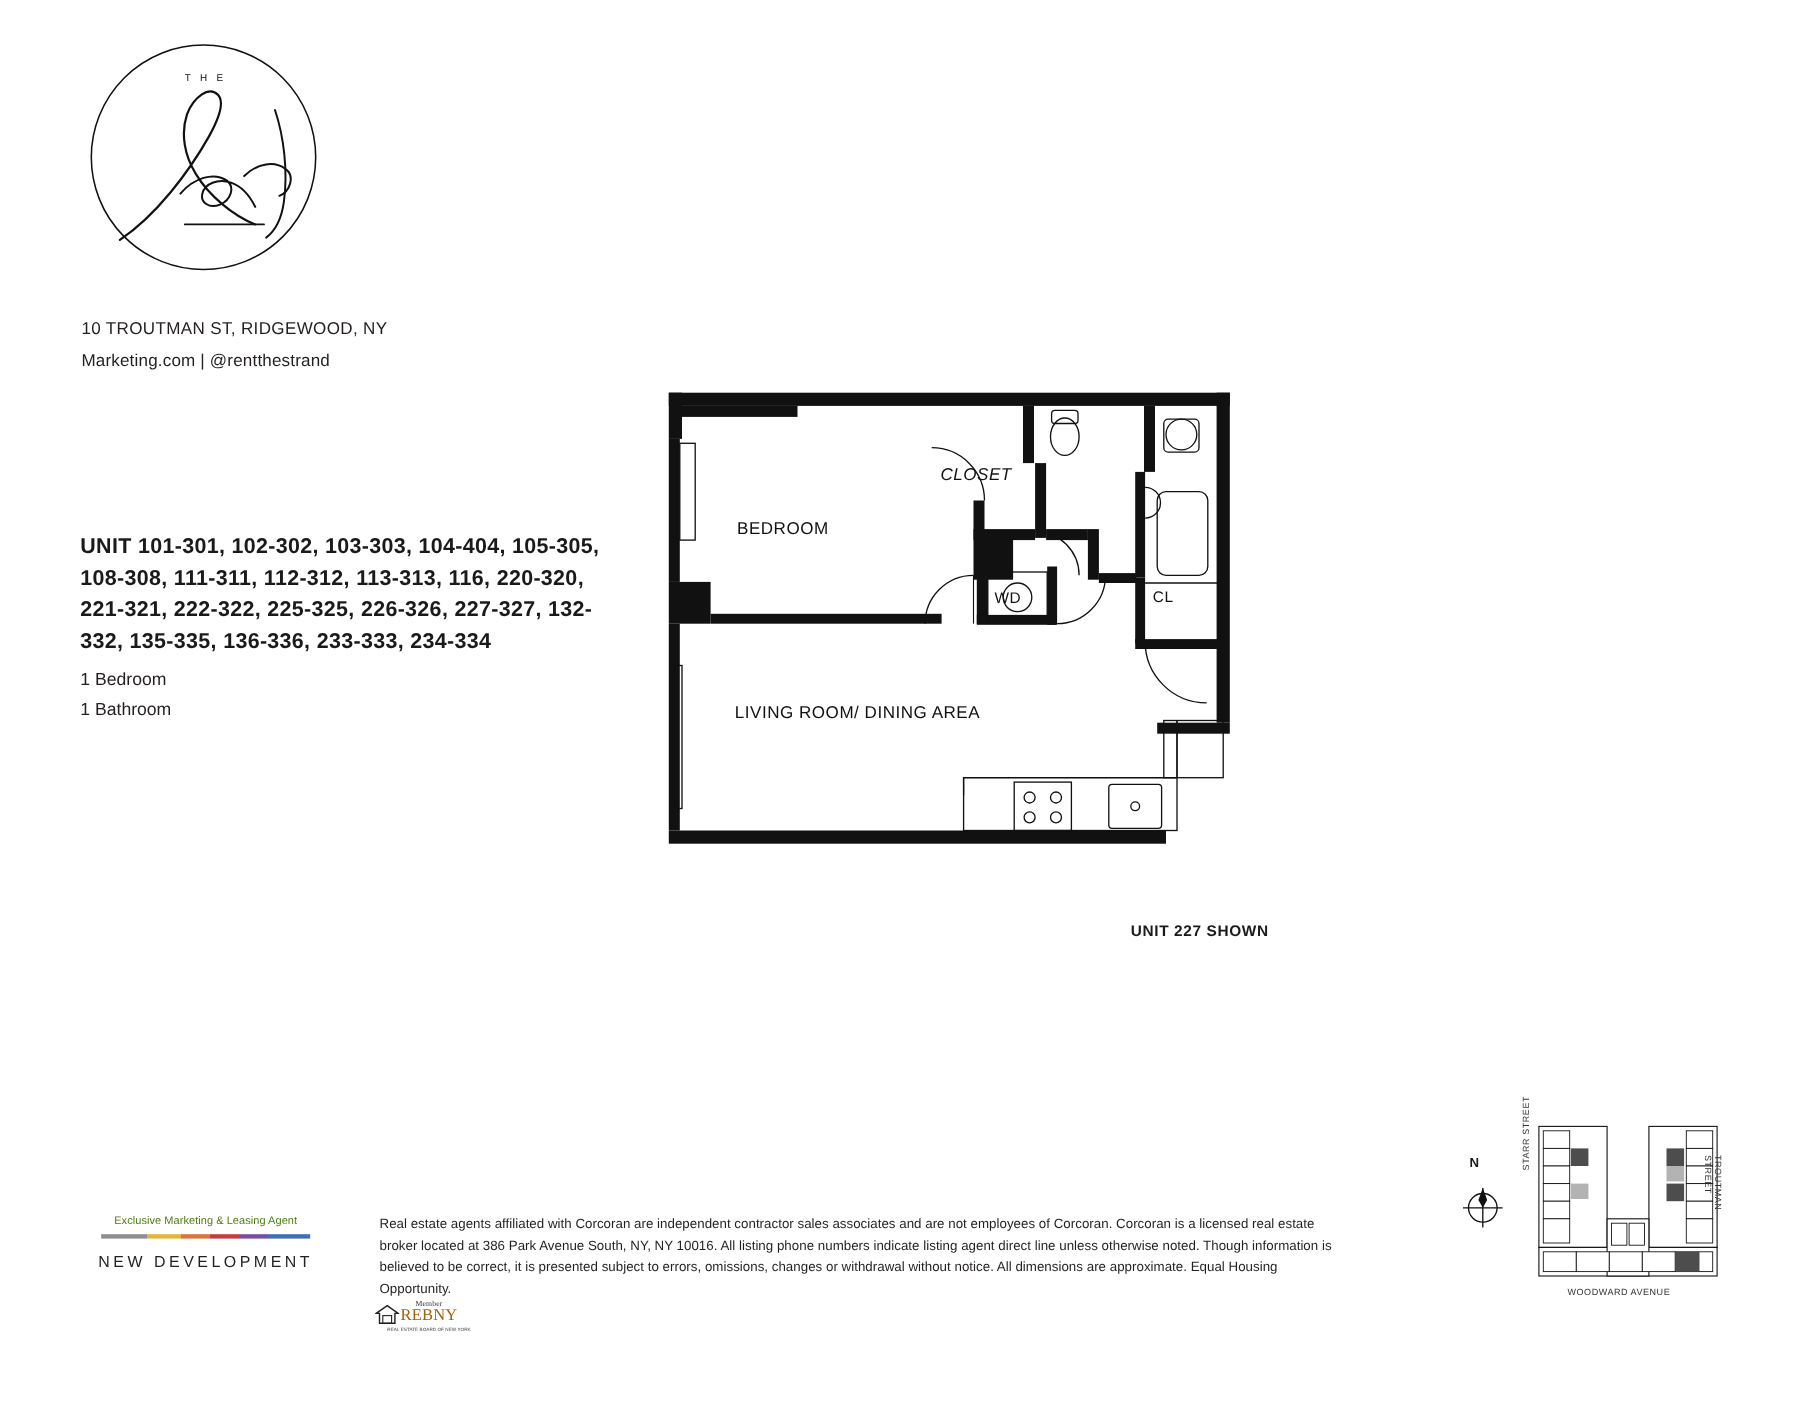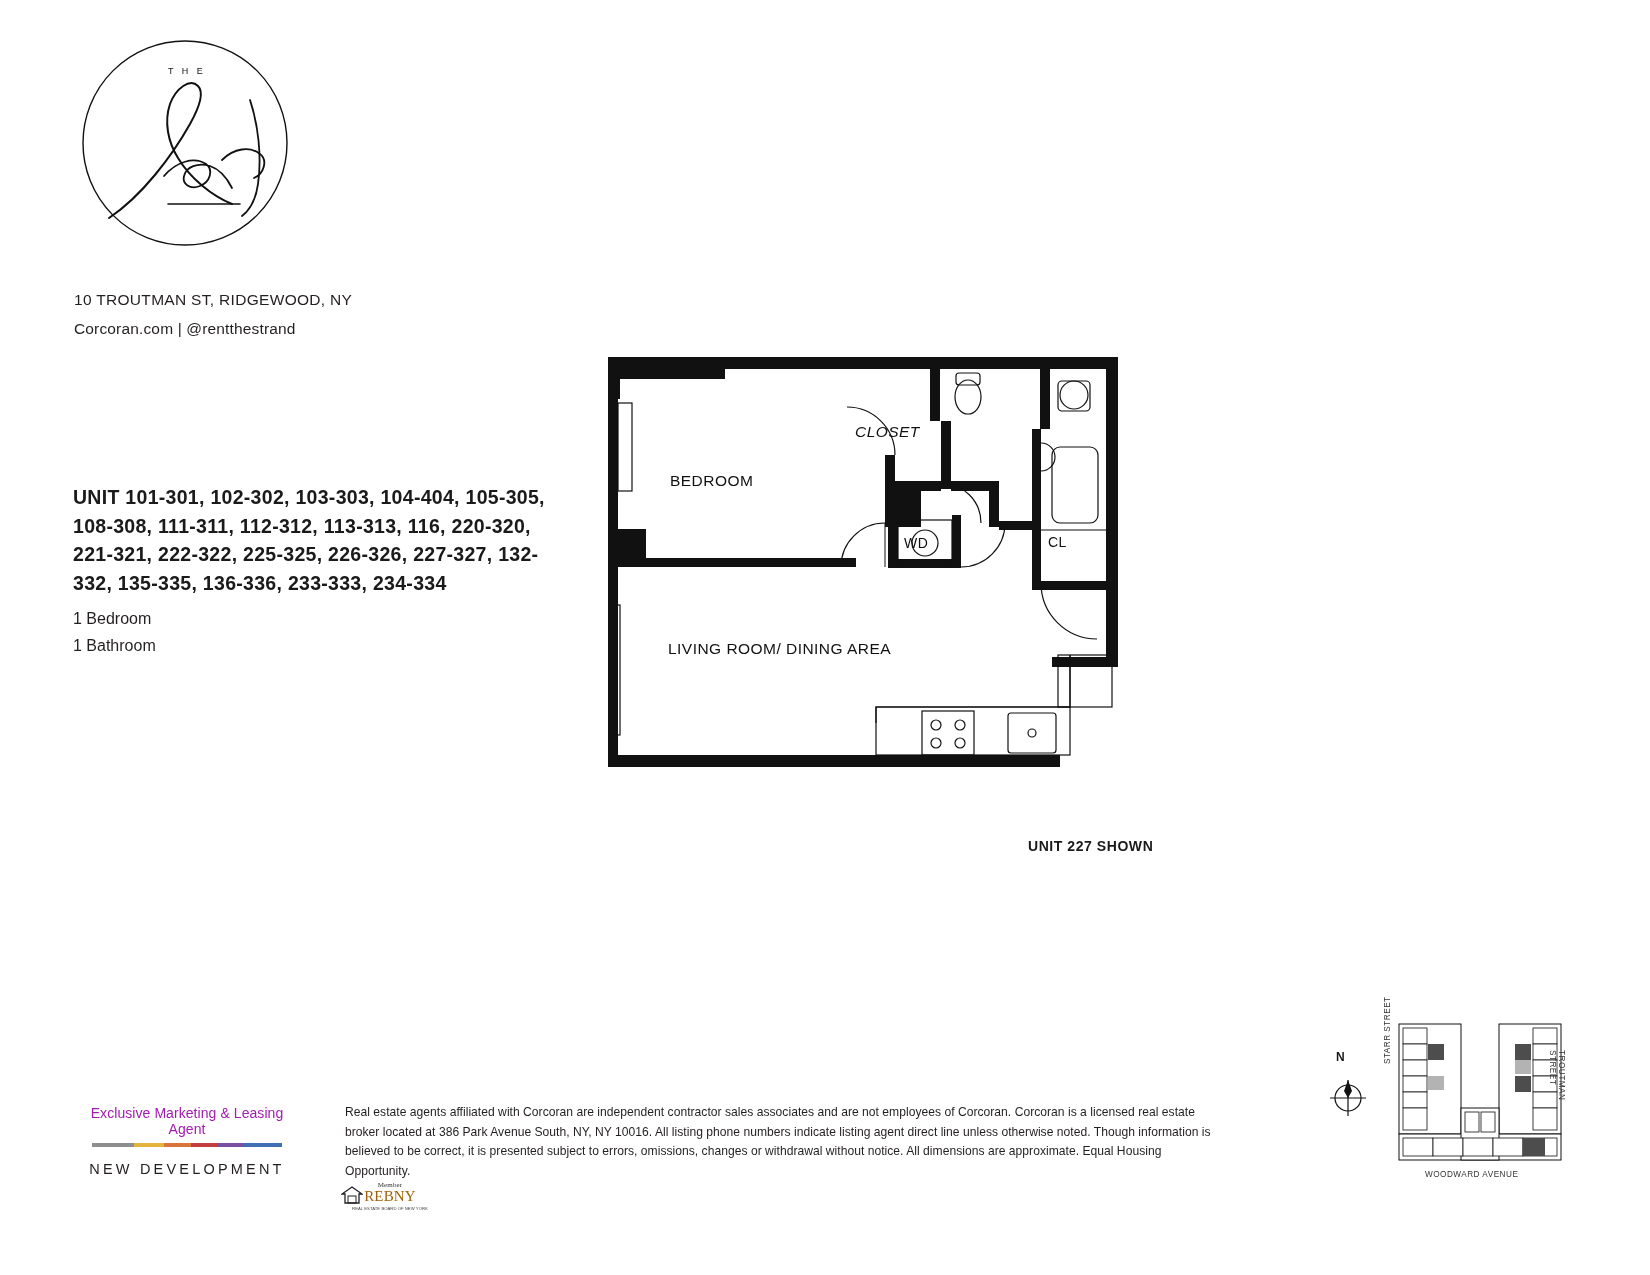--- a/index.html
+++ b/index.html
@@ -43,21 +43,21 @@
   .lbl-wd      { left: 304px; top: 180px; font-size: 14px; }
   .lbl-cl      { left: 448px; top: 179px; font-size: 14px; }
 
   .unit-shown {
     position: absolute; left: 1028px; top: 838px;
     font-size: 14px; font-weight: bold; letter-spacing: .04em; color: #1a1a1a;
   }
 
   
   .footer-agent { position: absolute; left: 72px; top: 1105px; width: 230px; text-align: center; }
-  .footer-agent .exclusive { font-size: 14px; letter-spacing: .005em; color: #a21caf; }
+  .footer-agent .exclusive { font-size: 10px; letter-spacing: .005em; color: #4d7c0f; }
   .corcoran {
     font-family: "Liberation Serif", serif;
     font-size: 51px; letter-spacing: .005em; line-height: 1; margin-top: 2px; color: #111;
   }
   .rainbow { width: 190px; height: 4px; margin: 6px auto 0;
     background: linear-gradient(to right,#8e8e8e 0%,#8e8e8e 22%,#e4b53c 22%,#e4b53c 38%,#d9743a 38%,#d9743a 52%,#c33f3f 52%,#c33f3f 66%,#7b4fa0 66%,#7b4fa0 80%,#3f6fb5 80%,#3f6fb5 100%);
   }
   .newdev { margin-top: 14px; font-size: 14.5px; letter-spacing: .22em; color: #231f20; }
 
   .rebny { position: absolute; left: 345px; top: 1181px; width: 90px; text-align:center; }
@@ -94,21 +94,21 @@
         <path d="M92 140 C104 126 122 120 134 128 C142 134 138 146 128 150 C118 154 110 148 112 140 C114 131 126 126 138 130 C150 134 156 144 160 152" stroke="#111" stroke-width="1.8" fill="none" stroke-linecap="round"></path>
         <path d="M150 124 C162 112 178 110 188 118 C196 124 192 138 182 142" stroke="#111" stroke-width="1.8" fill="none" stroke-linecap="round"></path>
         <path d="M178 64 C186 88 190 120 186 148 C184 162 178 174 170 180" stroke="#111" stroke-width="1.8" fill="none" stroke-linecap="round"></path>
         <path d="M96 168 L168 168" stroke="#111" stroke-width="1.6" stroke-linecap="round"></path>
         <text x="96" y="38" font-family="Liberation Sans, sans-serif" font-size="9" letter-spacing="3" fill="#111">T H E</text>
       </svg>
     </div>
   </div>
 
   <div class="addr">10 TROUTMAN ST, RIDGEWOOD, NY</div>
-  <div class="addr2">Corcoran.com | @rentthestrand</div>
+  <div class="addr2">Marketing.com | @rentthestrand</div>
 
   <div class="unit-title">UNIT 101-301, 102-302, 103-303, 104-404, 105-305, 108-308, 111-311, 112-312, 113-313, 116, 220-320, 221-321, 222-322, 225-325, 226-326, 227-327, 132-332, 135-335, 136-336, 233-333, 234-334</div>
   <div class="unit-sub1">1 Bedroom</div>
   <div class="unit-sub2">1 Bathroom</div>
 
   <div class="fp">
     <svg width="560" height="430" viewBox="0 0 560 430" xmlns="http://www.w3.org/2000/svg">
       <g fill="#111" stroke="none">
 
         <rect x="8" y="2" width="510" height="12"></rect>

